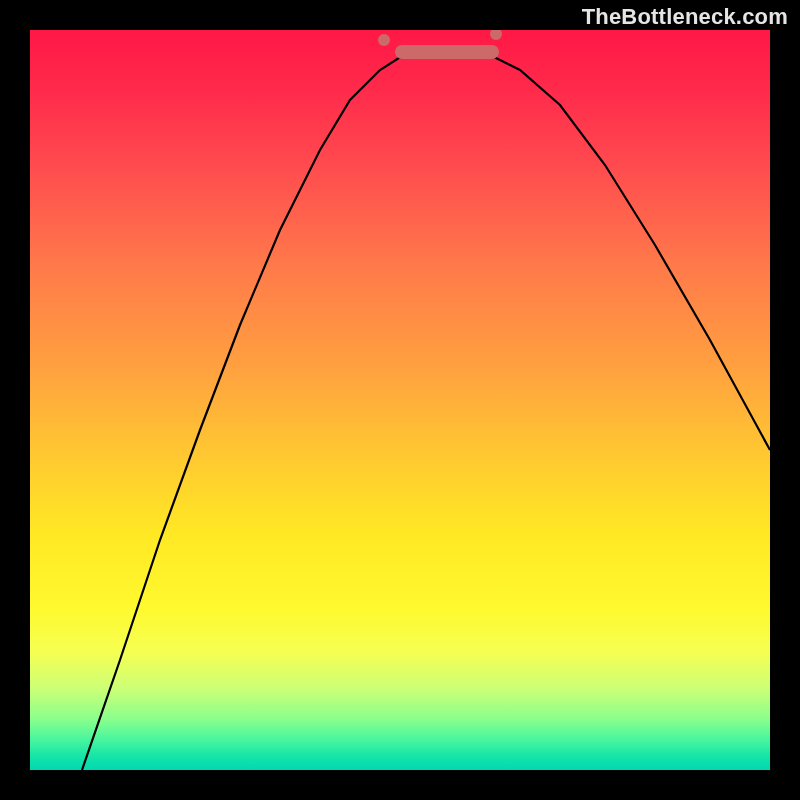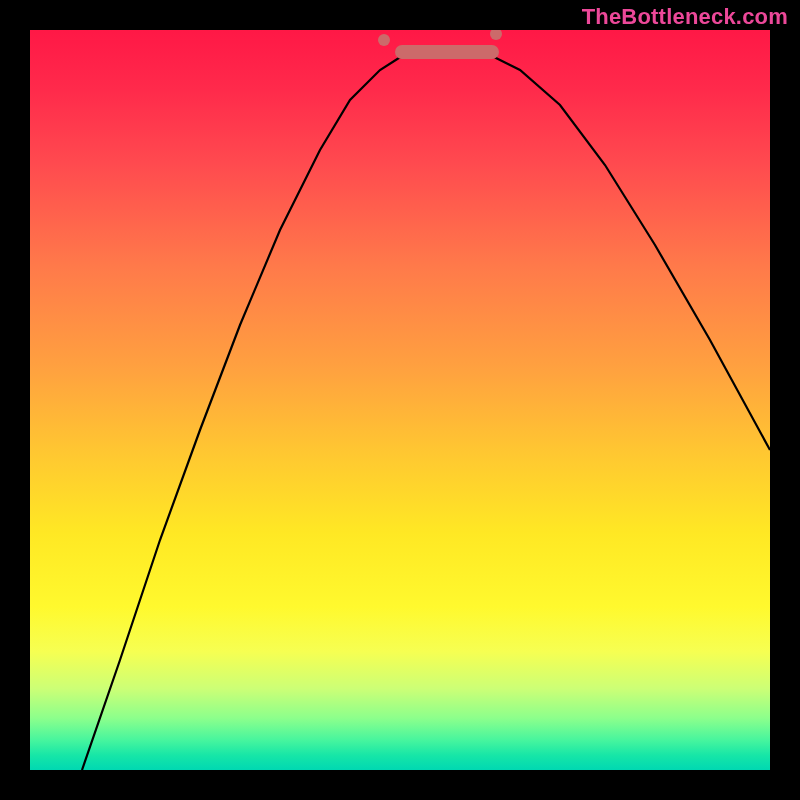--- a/index.html
+++ b/index.html
@@ -16,21 +16,21 @@
     top: 0;
     left: 0;
     width: 800px;
     height: 800px;
     background: #000;
   }
   .watermark {
     position: absolute;
     top: 4px;
     right: 12px;
-    color: #ec4899;
+    color: #e5e5e5;
     font-size: 22px;
     font-weight: 600;
     letter-spacing: 0.2px;
     z-index: 10;
   }
   .plot-area {
     position: absolute;
     left: 30px;
     top: 30px;
     width: 740px;

